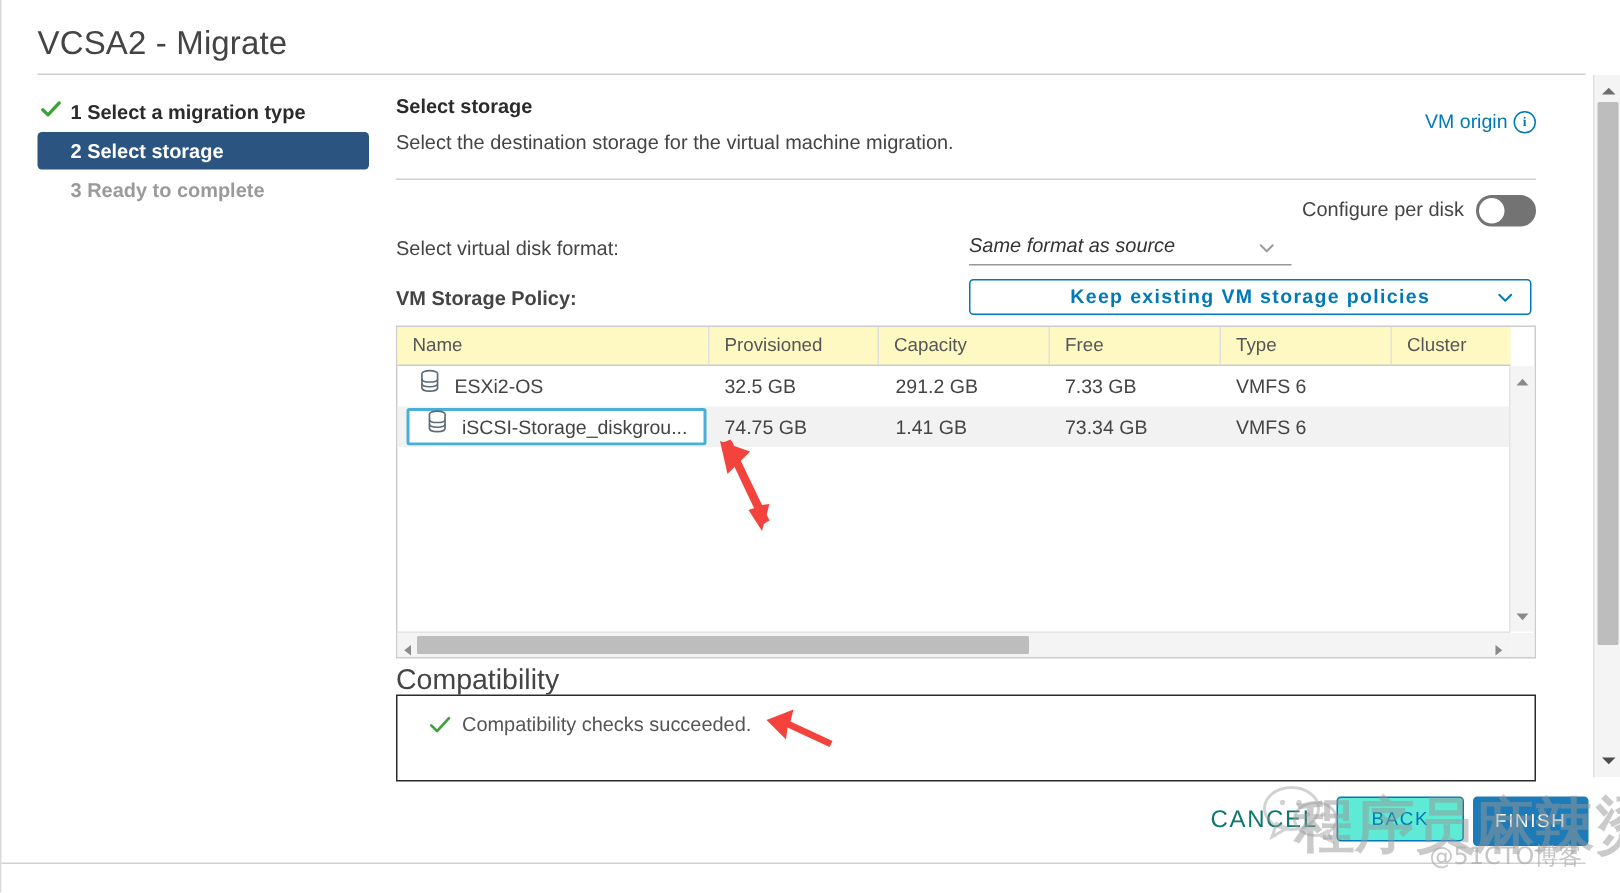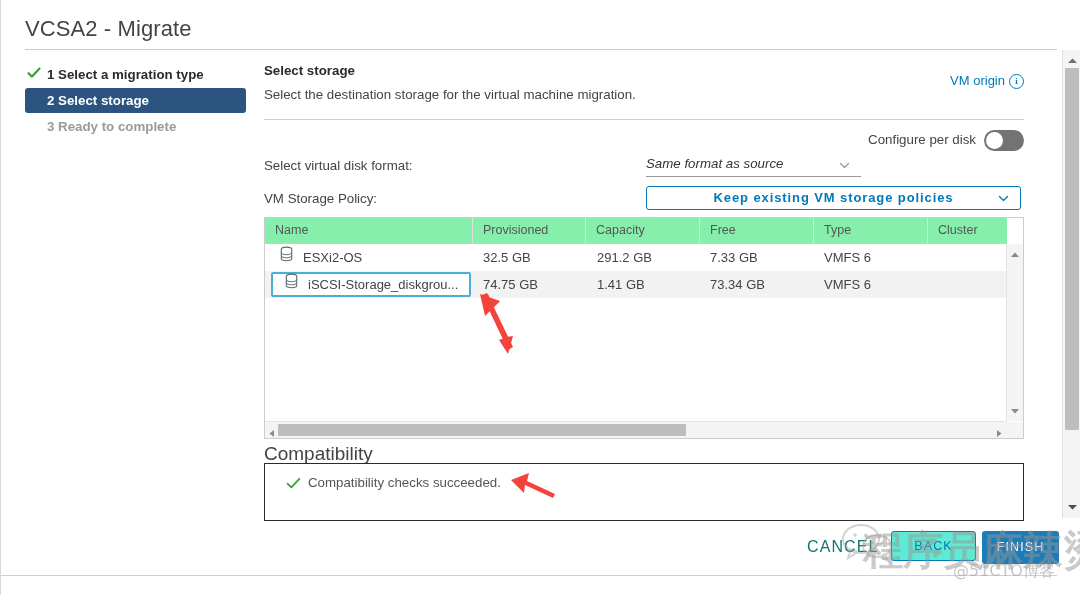--- a/index.html
+++ b/index.html
@@ -98,21 +98,21 @@
   }
   .toggle-knob{
     position:absolute;left:2px;top:2px;width:17px;height:17px;
     border-radius:50%;background:#ffffff;
   }
   
   .frm-label{
     position:absolute;left:263px;font-size:13.3px;color:#444444;
   }
   #lbl-disk{ top:158px; }
-  #lbl-policy{ top:191px; }
+  #lbl-policy{ top:191px;font-weight:bold; }
   .sel-plain{
     position:absolute;left:645px;top:156px;width:215px;height:21px;
     border-bottom:1px solid #999999;
     font-size:13.3px;color:#333333;
     padding-top:0px;
     box-sizing:border-box;
     font-style:italic;
   }
   .sel-plain .caret{
     position:absolute;right:10px;top:3px;
@@ -130,21 +130,21 @@
   .sel-focus .caret{
     position:absolute;right:10px;top:5px;
   }
   .caret svg{display:block;}
   
   .tbl-wrap{
     position:absolute;left:263px;top:217px;width:760px;height:222px;
     border:1px solid #cccccc;box-sizing:border-box;background:#ffffff;
   }
   .tbl-head{
-    display:flex;height:25px;background:#86efac;border-bottom:1px solid #cccccc;
+    display:flex;height:25px;background:#fef9c3;border-bottom:1px solid #cccccc;
     width:742px;
   }
   .th{
     font-size:12.5px;color:#565656;line-height:25px;padding-left:10px;
     border-right:1px solid #e0e0e0;box-sizing:border-box;white-space:nowrap;
     overflow:hidden;
   }
   .tbl-body{width:742px;}
   .tr{display:flex;height:27px;align-items:center;box-sizing:border-box;}
   .tr.alt{background:#f2f2f2;}

